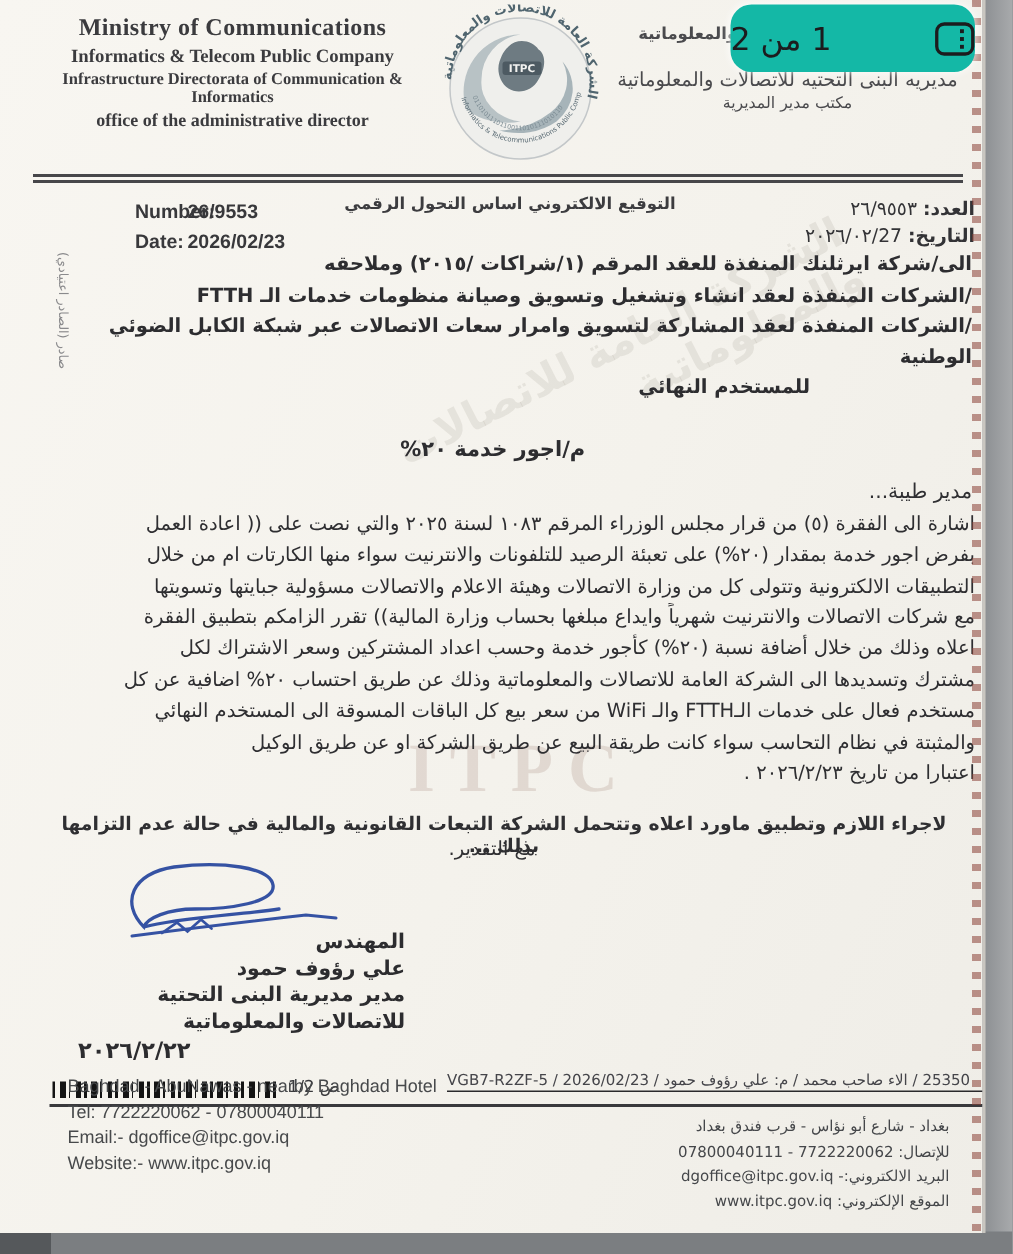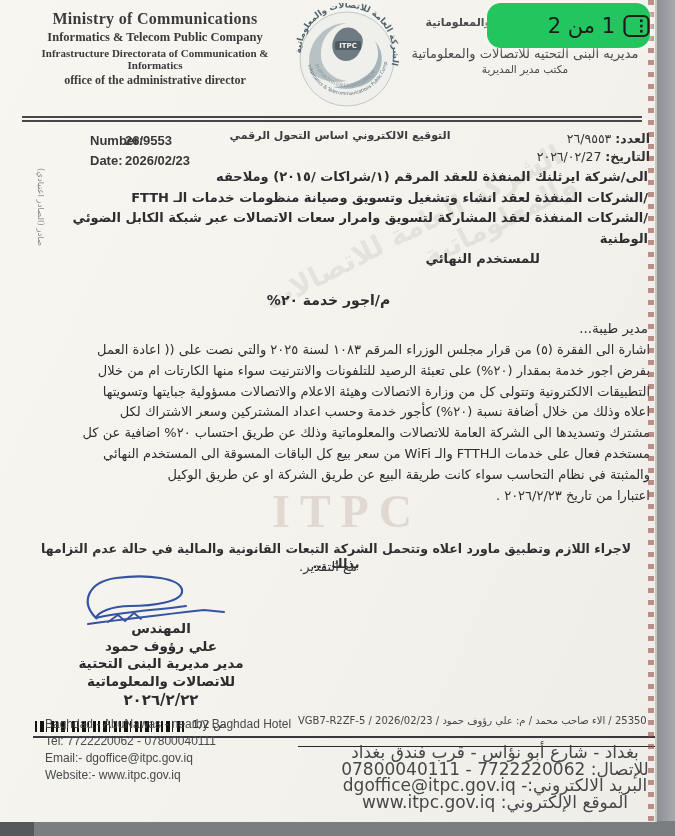--- a/index.html
+++ b/index.html
@@ -35,22 +35,22 @@
   .logo { position:absolute; left:291px; top:3px; width:112px; height:112px; }
 
   .hdr-ar { position:absolute; left:398px; top:16px; width:254px; text-align:center;
             direction:rtl; color:#4a4a4d; z-index:1; }
   .hdr-ar .a1 { font-size:11px; font-weight:bold; }
   .hdr-ar .a2 { font-size:13px; margin-top:17px; }
   .hdr-ar .a3 { font-size:10.5px; margin-top:2px; }
 
   
   .pill { position:absolute; left:487px; top:3px; width:163px; height:45px; z-index:5;
-          background:#22c55e; border-radius:14px; box-shadow:0 0 6px rgba(255,255,255,.9);
-          display:flex; direction:rtl; align-items:center; justify-content:flex-start; gap:8px;
+          background:#14b8a6; border-radius:14px; box-shadow:0 0 6px rgba(255,255,255,.9);
+          display:flex; direction:rtl; align-items:center; justify-content:space-between; gap:8px;
           color:#1c1c1e; cursor:pointer; }
   .pill .txt { font-size:21px; font-weight:500; }
 
   .rule-double { position:absolute; left:22px; top:116px; width:620px; height:6px;
                  border-top:2.5px solid #47474a; border-bottom:2px solid #47474a; }
 
   
   .meta-en { position:absolute; left:55px; top:131px; font-family:"Liberation Sans",sans-serif;
              font-size:13px; font-weight:bold; color:#38383b; line-height:20px; }
   .meta-en b { display:inline-block; width:70px; font-weight:bold;padding-left:35px; }
@@ -86,41 +86,41 @@
   
   .wm-itpc { position:absolute; left:272px; top:485px; font-family:"Liberation Serif",serif;
              font-size:46px; font-weight:bold; letter-spacing:10px; color:rgba(175,150,140,.28);
              pointer-events:none; }
   .wm-diag { position:absolute; left:170px; top:230px; width:420px; direction:rtl;
              transform:rotate(-27deg); font-size:28px; font-weight:bold;
              color:rgba(150,140,128,.16); pointer-events:none; }
 
   
   .sig-svg   { position:absolute; left:68px; top:572px; }
-  .sig-block { position:absolute; left:52px; top:620px; width:218px; text-align:center;
+  .sig-block { position:absolute; left:52px; top:620px; width:218px; 
                direction:rtl; font-weight:bold; color:#2c2c2f; font-size:13.5px; line-height:17.5px; }
   .sig-block .date { font-size:15px; letter-spacing:1px; margin-top:2px; }
 
   
   .barcode  { position:absolute; left:35px; top:721px; width:150px; height:11px;
               background:repeating-linear-gradient(90deg,
                 #141414 0 2px, transparent 2px 5px,
                 #141414 5px 9px, transparent 9px 11px,
                 #141414 11px 12px, transparent 12px 16px,
                 #141414 16px 19px, transparent 19px 21px); }
   .pagemark { position:absolute; left:192px; top:718px; direction:rtl; font-size:11px; color:#39393c; }
   .refline  { position:absolute; left:298px; top:715px; width:357px; direction:rtl; text-align:left;
-              font-size:10px; color:#45454a; border-bottom:1.5px solid #2a2a2c; padding-bottom:20px; }
+              font-size:10px; color:#45454a; border-bottom:1.5px solid #2a2a2c; padding-bottom:1px; }
   .rule-ref { position:absolute; left:33px; top:736px; width:622px; height:2px; background:#39393c; }
 
   
   .foot-en { position:absolute; left:45px; top:716px; font-family:"Liberation Sans",sans-serif;
              font-size:12px; color:#47494b; line-height:17px; }
-  .foot-ar { position:absolute; left:336px; top:744px; width:318px; direction:rtl;
-             text-align:center; font-size:17px; color:#45474a; line-height:16.5px; }
+  .foot-ar { position:absolute; left:315px; top:744px; width:318px; direction:rtl;
+             text-align:right; font-size:10px; color:#45474a; line-height:16.5px; }
 </style>
 </head>
 <body>
 
 <div id="stage">
   <div class="bg-right"></div>
   <div class="bg-bottom"></div>
   <div class="bg-corner"></div>
 
   <div class="paper">
@@ -187,20 +187,21 @@
     </div>
 
     <div class="subject">م/اجور خدمة ٢٠%</div>
 
     <div class="greeting">مدير طيبة...</div>
 
     <div class="body-txt">
       <div>اشارة الى الفقرة (٥) من قرار مجلس الوزراء المرقم ١٠٨٣ لسنة ٢٠٢٥ والتي نصت على (( اعادة العمل</div>
       <div>بفرض اجور خدمة بمقدار (٢٠%) على تعبئة الرصيد للتلفونات والانترنيت سواء منها الكارتات ام من خلال</div>
       <div>التطبيقات الالكترونية وتتولى كل من وزارة الاتصالات وهيئة الاعلام والاتصالات مسؤولية جبايتها وتسويتها</div>
+      <div>مع شركات الاتصالات والانترنيت شهرياً وايداع مبلغها بحساب وزارة المالية)) تقرر الزامكم بتطبيق الفقرة</div>
       <div>اعلاه وذلك من خلال أضافة نسبة (٢٠%) كأجور خدمة وحسب اعداد المشتركين وسعر الاشتراك لكل</div>
       <div>مشترك وتسديدها الى الشركة العامة للاتصالات والمعلوماتية وذلك عن طريق احتساب ٢٠% اضافية عن كل</div>
       <div>مستخدم فعال على خدمات الـFTTH والـ WiFi من سعر بيع كل الباقات المسوقة الى المستخدم النهائي</div>
       <div>والمثبتة في نظام التحاسب سواء كانت طريقة البيع عن طريق الشركة او عن طريق الوكيل</div>
       <div>اعتبارا من تاريخ ٢٠٢٦/٢/٢٣ .</div>
     </div>
 
     <div class="closing1">لاجراء اللازم وتطبيق ماورد اعلاه وتتحمل الشركة التبعات القانونية والمالية في حالة عدم التزامها بذلك ...</div>
     <div class="closing2">مع التقدير.</div>
 

